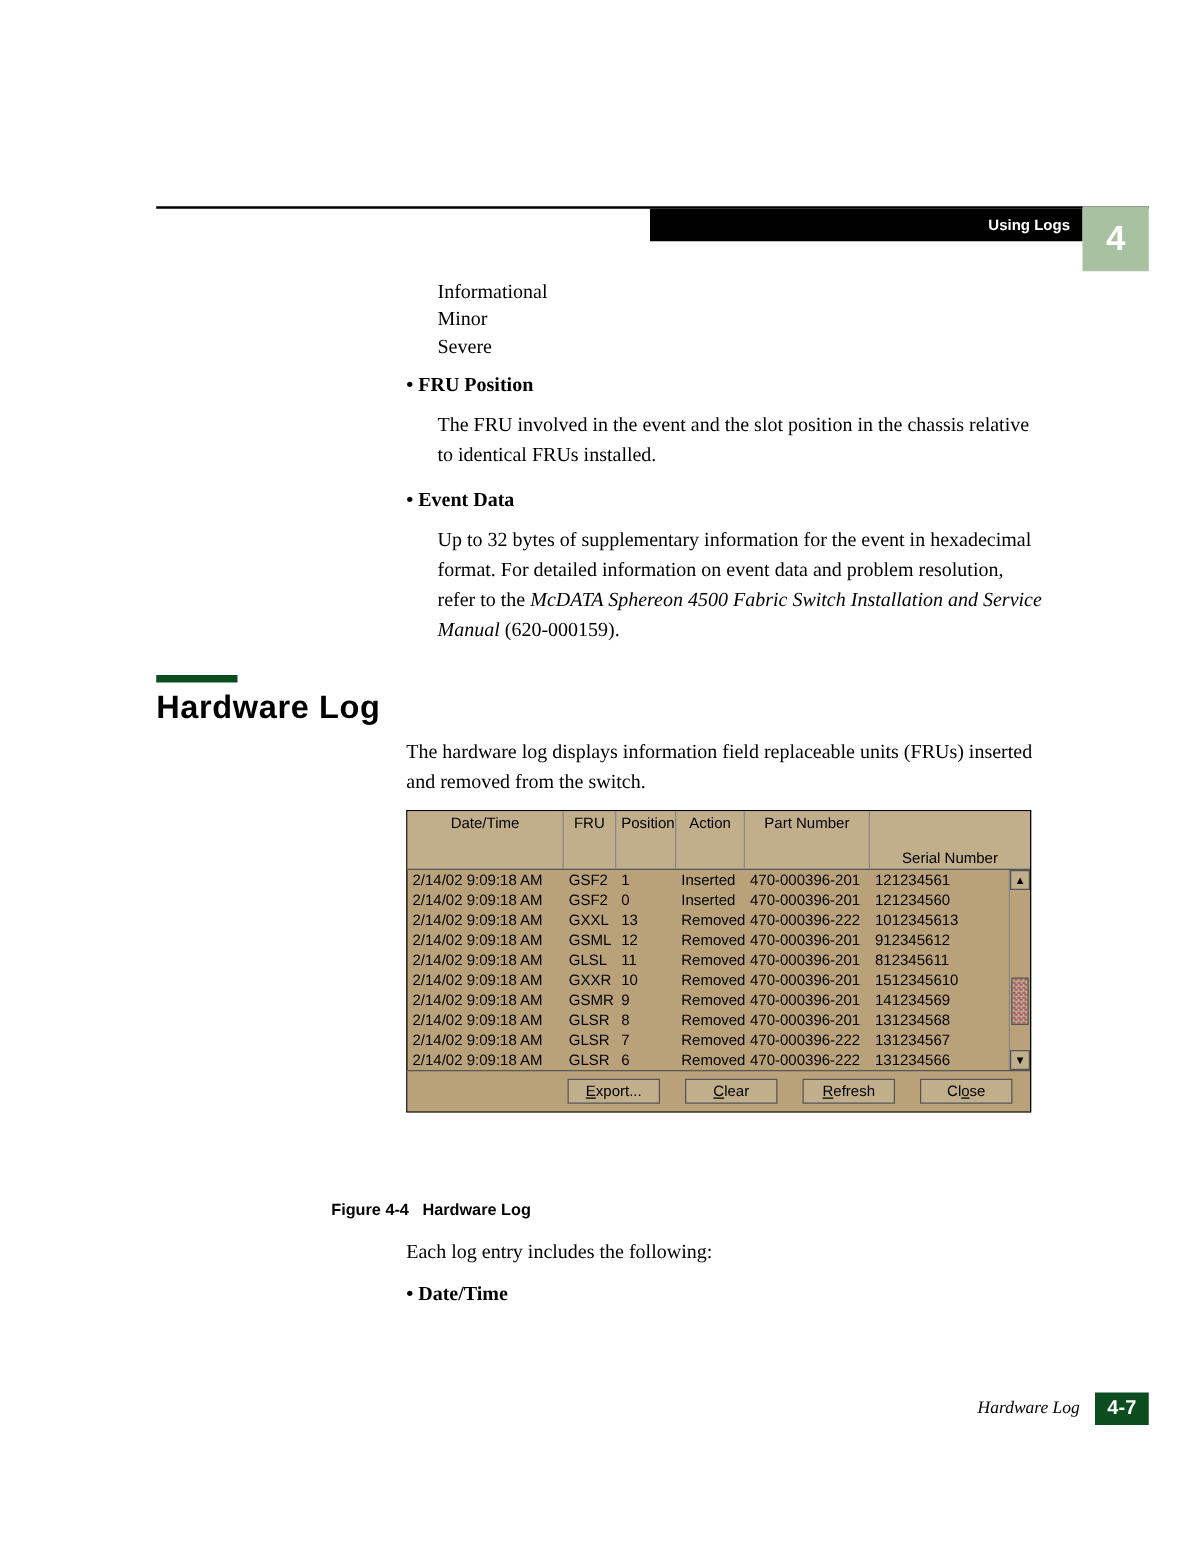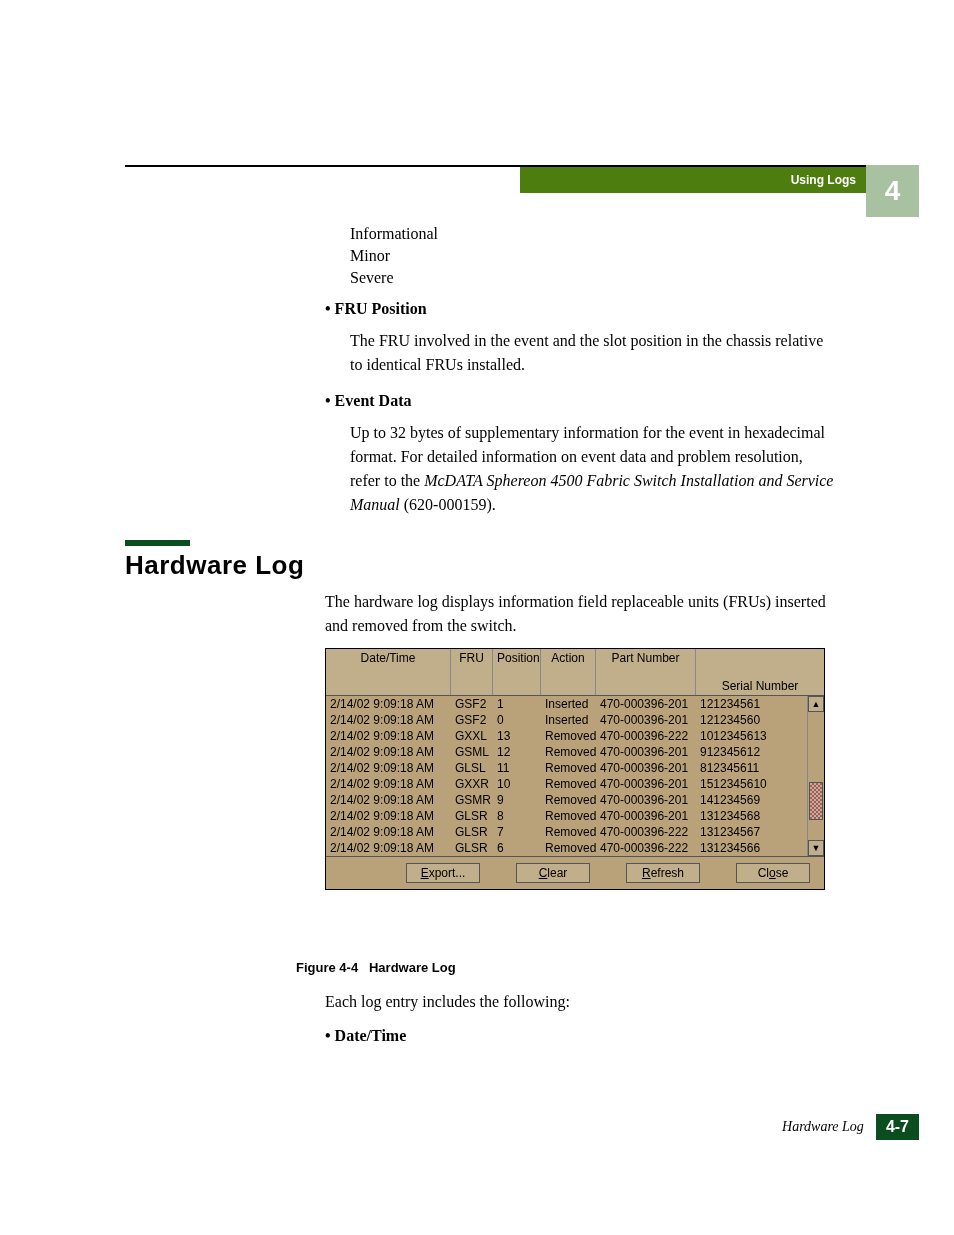--- a/index.html
+++ b/index.html
@@ -23,21 +23,21 @@
     left: 125px;
     right: 35px;
     border-top: 2px solid #000;
   }
   .header-tab {
     position: absolute;
     top: 167px;
     left: 520px;
     right: 88px;
     height: 26px;
-    background: #4d7c0f;
+    background: #000000;
     color: #fff;
     font-family: "Trebuchet MS", Arial, sans-serif;
     font-size: 12px;
     font-weight: bold;
     display: flex;
     align-items: center;
     justify-content: flex-end;
     padding-right: 10px;
     box-sizing: border-box;
   }
@@ -174,42 +174,41 @@
   }
   .scroll-track { flex:1; background:#b9a27a; position:relative; }
   .scroll-thumb {
     position:absolute; top:55%; left:1px; right:1px; height:36px;
     background: repeating-conic-gradient(#a55a6a 0% 25%, #c1ae8b 0% 50%) 0 0/4px 4px;
     border:1px solid #555;
   }
   .fig-footer {
     display: flex;
     justify-content: flex-end;
-    gap: 36px;
+    gap: 20px;
     padding: 6px 14px;
     background: #b9a27a;
     border-top: 1px solid #555;
   }
   .fig-btn {
     background: #c1ae8b;
     border: 1px solid #555;
     padding: 2px 10px;
     font-size: 12px;
     min-width: 52px;
     text-align: center;
   }
   .fig-btn span { text-decoration: underline; }
   .figure-caption {
     position: absolute;
     top: 960px;
     left: 265px;
     font-family: "Trebuchet MS", Arial, sans-serif;
     font-size: 13px;
     font-weight: bold;
-    margin-left: 31px;
   }
   .after-figure {
     position: absolute;
     top: 990px;
     left: 325px;
     right: 120px;
     font-size: 16px;
     line-height: 1.5;
   }
   .footer {

